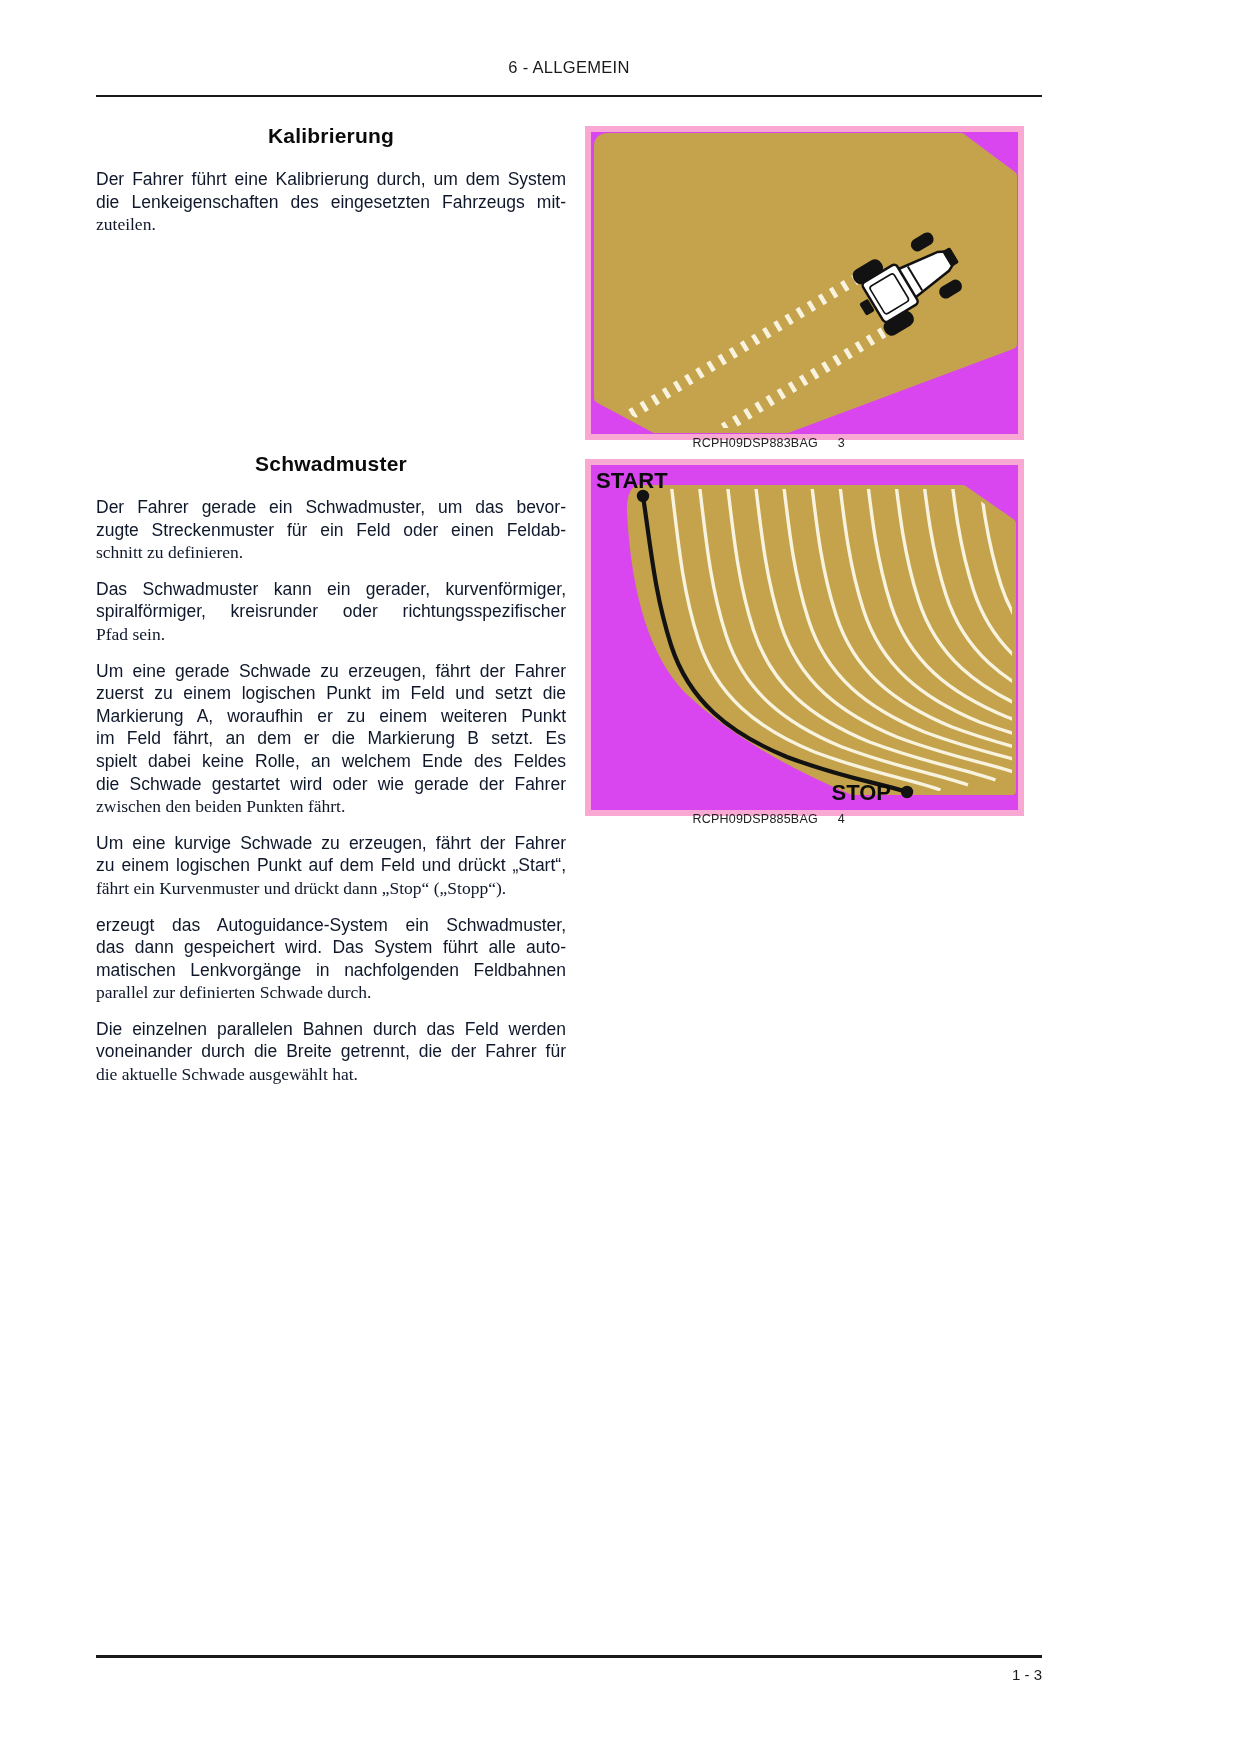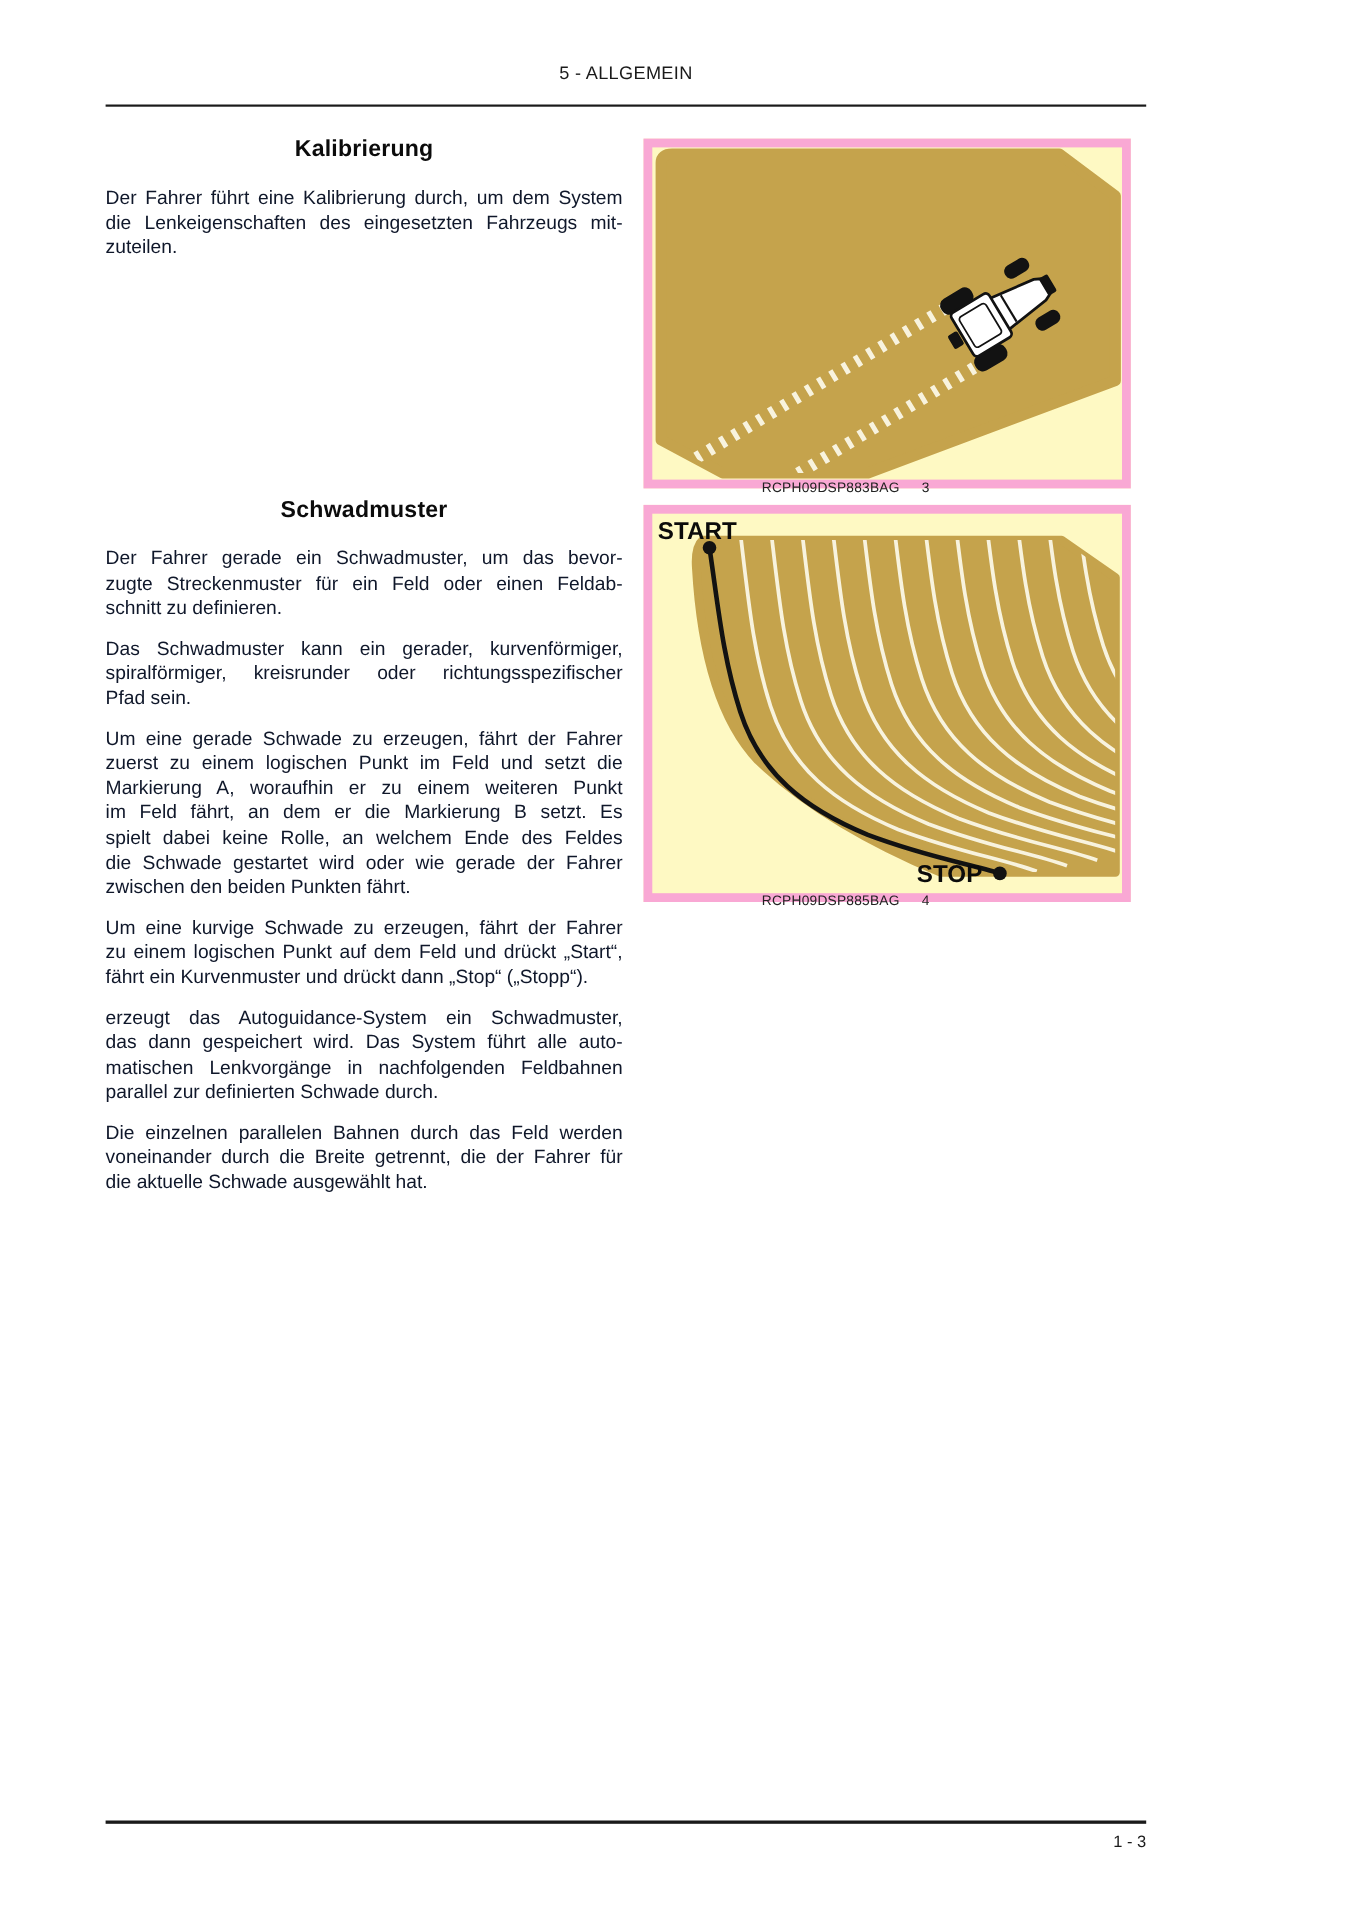--- a/index.html
+++ b/index.html
@@ -22,24 +22,24 @@
   .col-text{position:absolute;left:96px;width:470px;}
   .sec1{top:124px;}
   .sec2{top:452px;}
   h2.sec-heading{
     margin:0 0 20px 0;font-size:21px;font-weight:bold;color:#0b0b0b;
     letter-spacing:.2px;
     text-align:center;
   }
   .para{font-size:17.5px;line-height:22.6px;margin:0 0 14px 0;color:#0f172a;}
   .para > div{text-align:justify;text-align-last:justify;}
-  .para > div:last-child{text-align-last:left;}
+  .para > div:last-child{text-align-last:left;font-family:Liberation Serif, serif;}
   .figure{
-    position:absolute;left:585px;width:427px;background:#fef9c3;
-    border:8px solid #f9a8d4;
+    position:absolute;left:585px;width:427px;background:#d946ef;
+    border:6px solid #f9a8d4;
   }
   .fig1{top:126px;height:302px;}
   .fig2{top:459px;height:345px;}
   .figure svg{display:block;width:427px;height:100%;}
   .fig-caption{
     position:absolute;left:554px;width:431px;text-align:right;
     padding-right:140px;box-sizing:border-box;
     font-size:12.5px;color:#222;letter-spacing:.2px;
   }
   .cap1{top:436px;}
@@ -48,21 +48,21 @@
   .svg-label{
     font-family:"Liberation Sans","DejaVu Sans",sans-serif;
     font-size:22px;font-weight:bold;fill:#0b0b0b;
   }
 </style>
 </head>
 <body>
 
 <div class="page">
 
-  <div class="header-title">5 - ALLGEMEIN</div>
+  <div class="header-title">6 - ALLGEMEIN</div>
   <div class="rule rule-top"></div>
 
   <div class="col-text sec1">
     <h2 class="sec-heading">Kalibrierung</h2>
     <div class="para">
         <div>Der Fahrer führt eine Kalibrierung durch, um dem System</div>
         <div>die Lenkeigenschaften des eingesetzten Fahrzeugs mit-</div>
         <div>zuteilen.</div>
       </div>
   </div>

